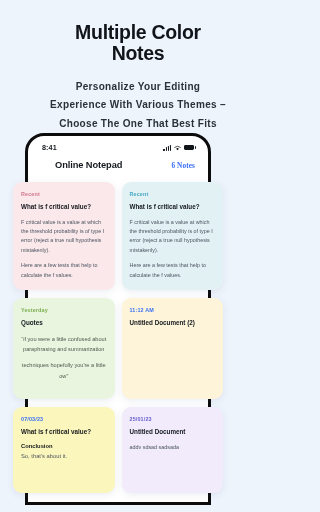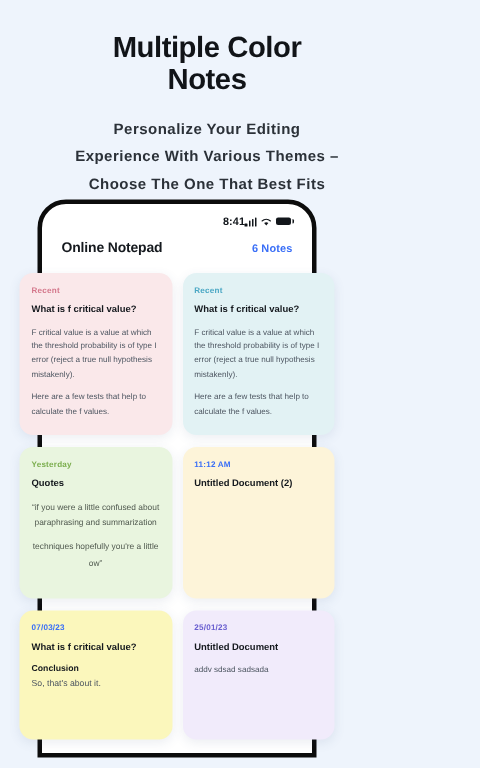--- a/index.html
+++ b/index.html
@@ -26,21 +26,21 @@
   
   .phone {
     position:absolute; left:25px; top:133px;
     width:186px; height:372px;
     background:#ffffff;
     border:3px solid #0c0c0c;
     border-radius:19px 19px 0 0;
     overflow:hidden;
   }
   .statusbar {
-    display:flex; align-items:center; justify-content:flex-end;
+    display:flex; align-items:center; justify-content:space-between;
     padding:7px 14px 2px 14px;
   }
   .status-time { font-size:7.2px; font-weight:700; color:#12161b; letter-spacing:0.1px; }
   .status-icons { display:flex; align-items:center; gap:3px; }
   .ic-signal { display:flex; align-items:flex-end; gap:0.8px; height:6px; }
   .ic-signal i { display:block; width:1.3px; background:#12161b; border-radius:0.4px; }
   .ic-signal i:nth-child(1){height:2px}
   .ic-signal i:nth-child(2){height:3.2px}
   .ic-signal i:nth-child(3){height:4.4px}
   .ic-signal i:nth-child(4){height:5.8px}
@@ -48,24 +48,24 @@
   .ic-batt {
     width:10px; height:5.4px; border-radius:1.4px;
     background:#12161b; position:relative;
   }
   .ic-batt::after{
     content:""; position:absolute; right:-1.7px; top:1.6px;
     width:1.2px; height:2.2px; border-radius:0 1px 1px 0; background:#12161b;
   }
   .appbar {
     display:flex; align-items:baseline; justify-content:space-between;
-    padding:6px 13px 0 13px;
+    padding:6px 13px 0 27px;
   }
   .app-title { font-size:9.3px; font-weight:700; color:#15191e; letter-spacing:-0.1px; }
-  .app-count { font-size:7.3px; font-weight:700; letter-spacing:0.1px; }
+  .app-count { font-size:7.3px; font-weight:700; letter-spacing:0.1px;font-family:Liberation Serif, serif; }
 
   
   .grid {
     position:absolute; left:13px; top:182px;
     width:210px;
     display:grid;
     grid-template-columns:1fr 1fr;
     column-gap:7px; row-gap:8px;
   }
   .card {

